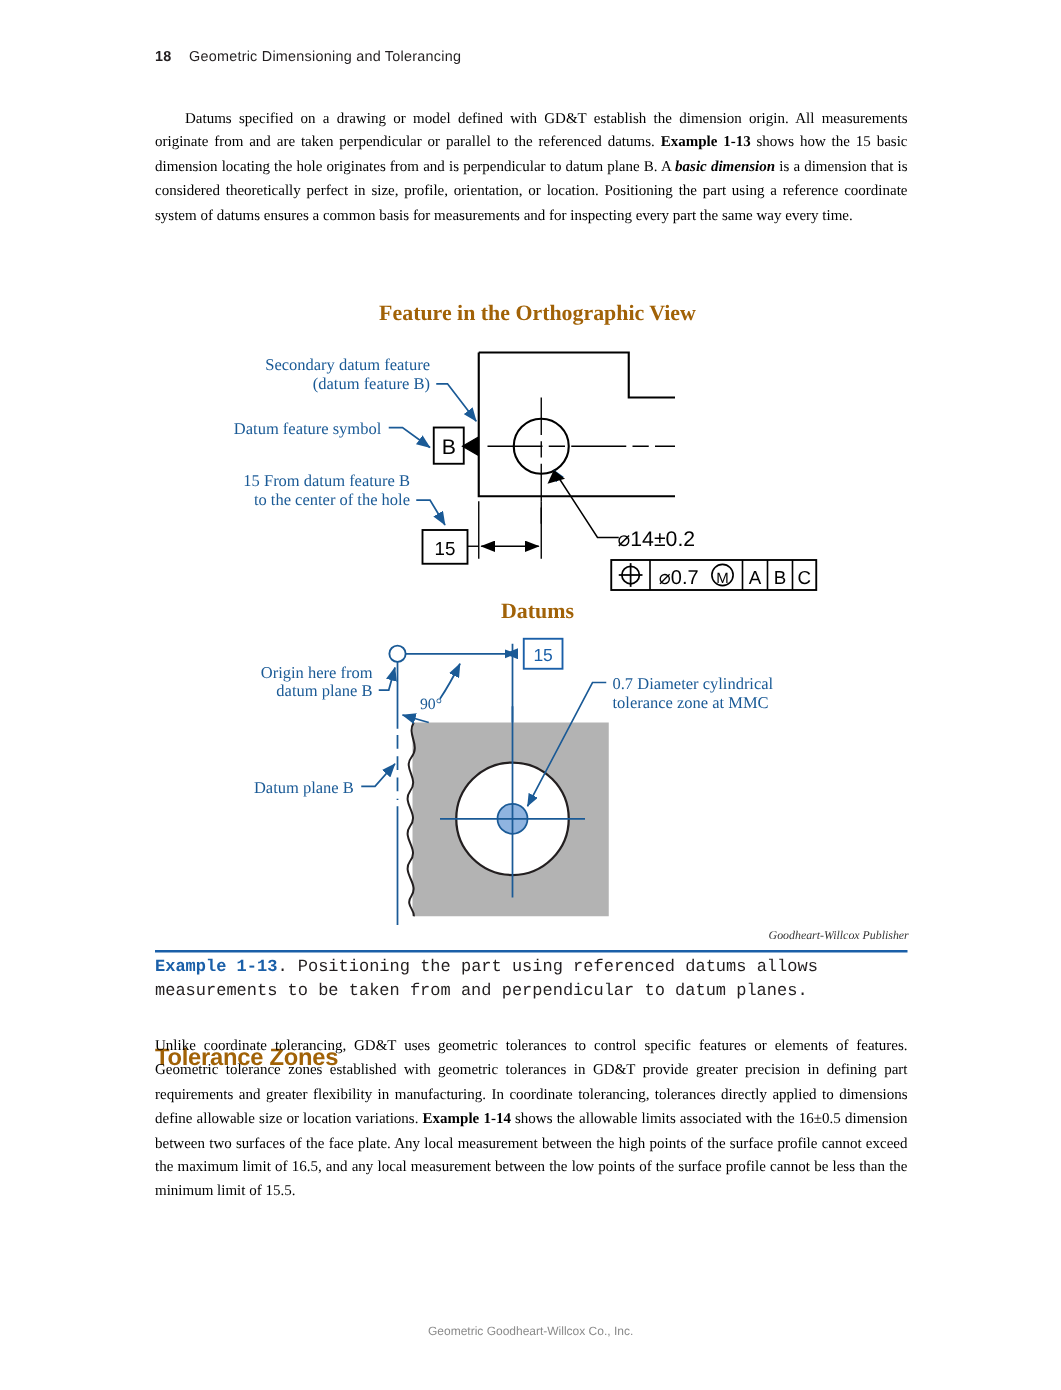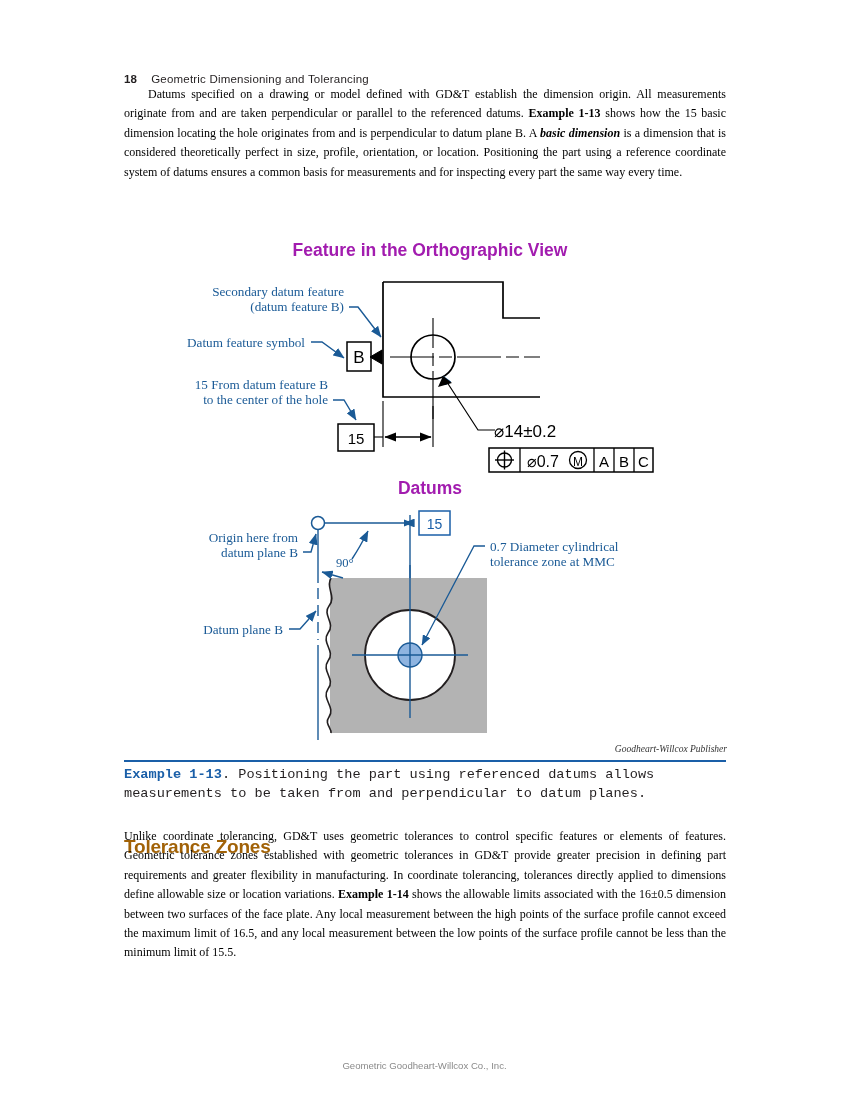--- a/index.html
+++ b/index.html
@@ -12,21 +12,20 @@
     overflow:hidden;
   }
   .page { position:absolute; inset:0; }
 
   
   .runhead {
     position:absolute; left:124px; top:40px;
     font-family:"Liberation Sans", sans-serif;
     font-size:11.5px; color:#231f20;
     letter-spacing:0.2px;
-    margin-top:33px;
   }
   .runhead .folio { margin-right:14px; font-weight:700; }
 
   
   .bodytext {
     position:absolute;
     font-family:"Liberation Serif", serif;
     font-size:12px;
     line-height:19.4px;
     text-align:justify;
@@ -42,22 +41,22 @@
   .secthead {
     position:absolute; left:124px; top:836px;
     font-family:"Liberation Sans", sans-serif;
     font-size:19px; font-weight:700; color:#a16207;
     letter-spacing:-0.2px;
   }
 
   
   .fighead {
     position:absolute;
-    font-family:Liberation Sans, sans-serif;
-    font-weight:700; font-size:17.5px; color:#a21caf;
+    font-family:Liberation Serif, serif;
+    font-weight:700; font-size:17.5px; color:#a16207;
     text-align:center;
   }
   #fighead-ortho { left:170px; top:240px; width:520px; }
   #fighead-mean  { left:170px; top:478px; width:520px; }
 
   
   .credit {
     position:absolute; right:122px; top:744px;
     font-family:"Liberation Serif", serif;
     font-style:italic; font-size:9.5px; color:#333;

